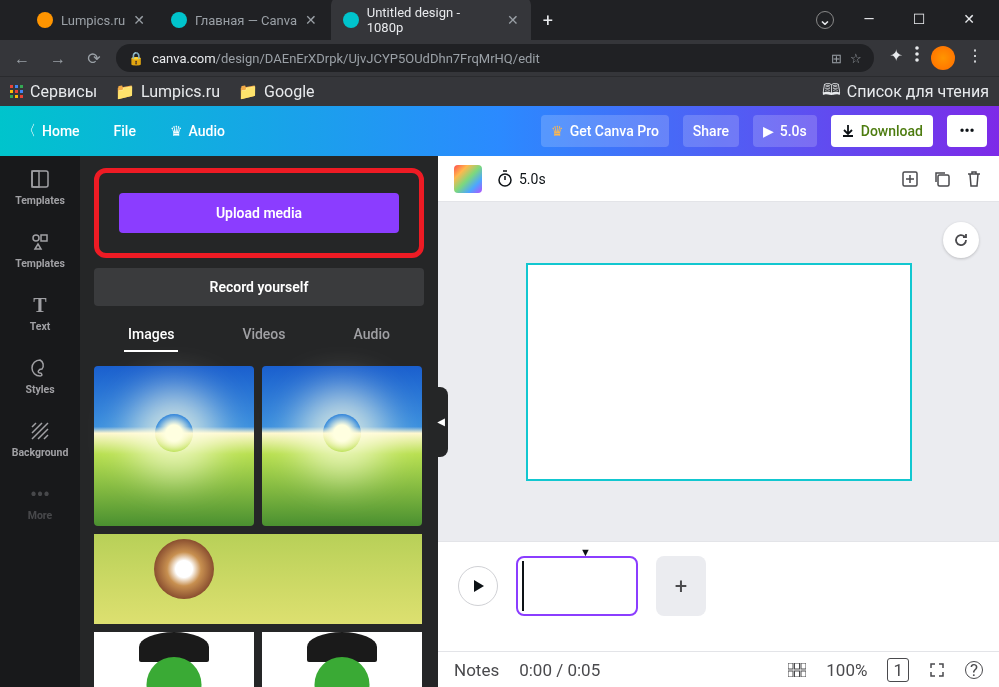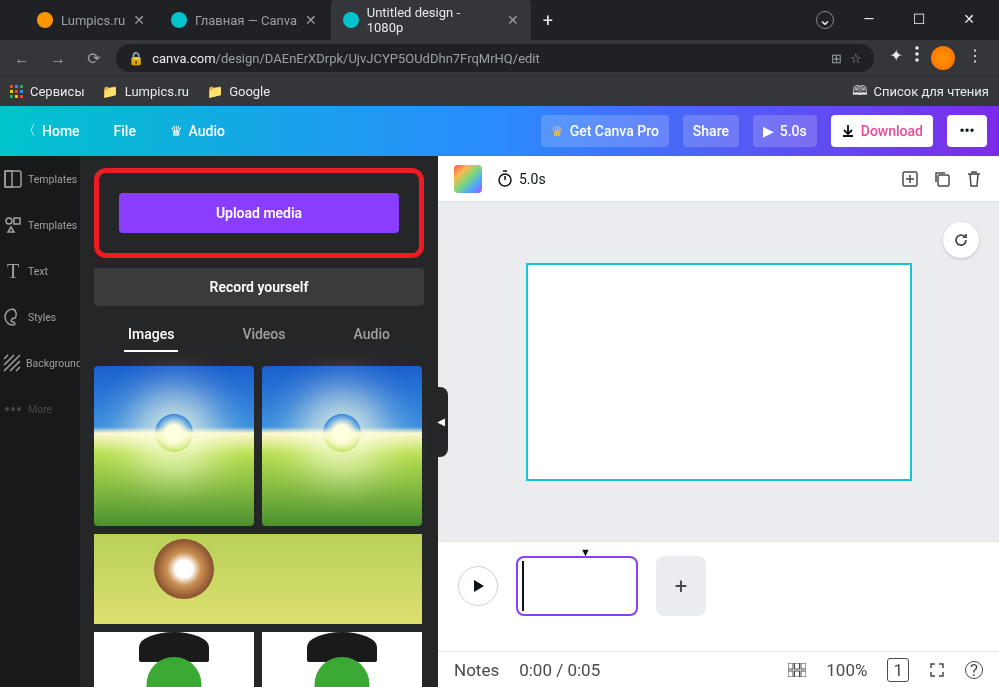--- a/index.html
+++ b/index.html
@@ -16,36 +16,36 @@
 
 .addrbar { height: 36px; background: #35363a; display: flex; align-items: center; padding: 0 8px; gap: 8px; }
 .nav-icon { color: #9aa0a6; width: 28px; text-align: center; font-size: 16px; }
 .url-field { flex: 1; background: #202124; border-radius: 20px; height: 28px; display: flex; align-items: center; padding: 0 12px; color: #9aa0a6; font-size: 13px; gap: 8px; }
 .url-text { color: #e8eaed; overflow: hidden; white-space: nowrap; }
 .url-domain { color: #e8eaed; }
 .url-path { color: #9aa0a6; }
 .ext-icons { display: flex; gap: 12px; padding: 0 8px; color: #e8eaed; }
 .avatar { width: 24px; height: 24px; border-radius: 50%; background: radial-gradient(circle, #ff9500, #ff6b00); }
 
-.bookmarks { height: 30px; background: #35363a; border-top: 1px solid #2a2b2e; display: flex; align-items: center; padding: 0 10px; gap: 18px; color: #e8eaed; font-size: 13px; }
+.bookmarks { height: 30px; background: #35363a; border-top: 1px solid #2a2b2e; display: flex; align-items: center; padding: 0 10px; gap: 18px; color: #e8eaed; font-size: 16px; }
 .bm-item { display: flex; align-items: center; gap: 6px; }
 .bm-folder { color: #ffb84d; }
 .bm-reading { margin-left: auto; display: flex; align-items: center; gap: 6px; }
 
 .canva-top { height: 50px; background: linear-gradient(90deg, #00c4cc, #2b8aff, #7d2ae8); display: flex; align-items: center; padding: 0 12px; gap: 14px; color: #fff; font-size: 14px; font-weight: 500; }
 .ct-btn { display: flex; align-items: center; gap: 6px; padding: 8px 10px; border-radius: 4px; cursor: pointer; }
 .ct-spacer { flex: 1; }
 .ct-pro { background: rgba(255,255,255,0.18); }
-.ct-download { background: #fff; color: #ec4899; }
+.ct-download { background: #fff; color: #4d7c0f; }
 .ct-more { background: #fff; color: #0d1216; width: 40px; justify-content: center; font-weight: 700; }
 
 .workspace { display: flex; height: 531px; background: #252627; }
 
 .side-nav { width: 80px; background: #18191b; display: flex; flex-direction: column; }
-.sn-item { display: flex; flex-direction: row; align-items: center; gap: 4px; padding: 12px 2px; color: #a0a0a4; font-size: 10.5px; cursor: pointer; }
+.sn-item { display: flex; flex-direction: column; align-items: center; gap: 4px; padding: 12px 2px; color: #a0a0a4; font-size: 10.5px; cursor: pointer; font-weight: bold; }
 .sn-item.active { background: #252627; color: #fff; }
 .sn-icon { width: 22px; height: 22px; display: flex; align-items: center; justify-content: center; font-size: 18px; }
 
 .panel { width: 358px; background: #252627; padding: 12px 14px; position: relative; }
 .upload-btn { display: flex; align-items: center; justify-content: center; height: 40px; background: #8b3dff; color: #fff; font-weight: 600; font-size: 14px; border-radius: 4px; cursor: pointer; }
 .upload-wrap { border: 5px solid #ee1b24; border-radius: 12px; padding: 20px; margin-bottom: 10px; }
 .record-btn { display: flex; align-items: center; justify-content: center; height: 38px; background: #3a3b3d; color: #fff; font-weight: 600; font-size: 14px; border-radius: 4px; cursor: pointer; margin-bottom: 12px; }
 .media-tabs { display: flex; justify-content: space-around; color: #a0a0a4; font-size: 14px; font-weight: 500; margin-bottom: 14px; }
 .media-tab { padding: 8px 4px; cursor: pointer; }
 .media-tab.active { color: #fff; border-bottom: 2px solid #fff; }

